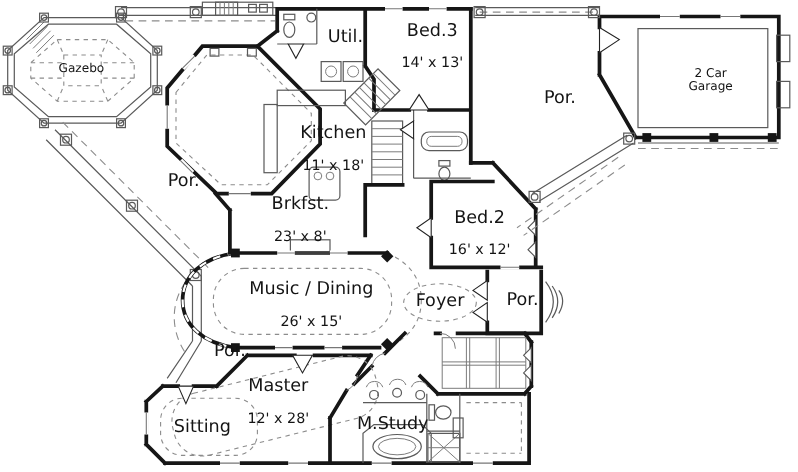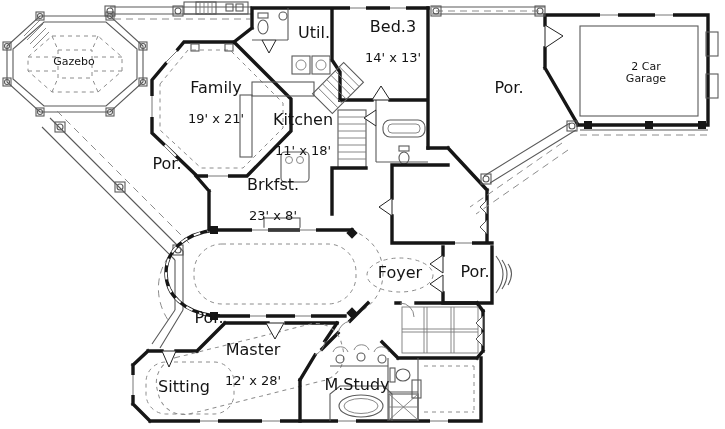--- a/index.html
+++ b/index.html
@@ -250,24 +250,20 @@
     <polygon class="leaf" points="176,351 162,351 169,367"></polygon>
     <polygon class="leaf" points="545,25 545,48 563,36"></polygon>
   </g>
 
 </svg>
 
 <div class="room" style="left:74px;top:62px">
   <div class="nm big">Gazebo</div>
 </div>
 
-<div class="room" style="left:216px;top:103px">
-  <div class="nm">Family</div>
-  <div class="dims">19' x 21'</div>
-</div>
 
 <div class="room" style="left:314px;top:33px">
   <div class="nm">Util.</div>
 </div>
 
 <div class="room" style="left:393px;top:42px">
   <div class="nm">Bed.3</div>
   <div class="dims">14' x 13'</div>
 </div>
 
@@ -287,21 +283,29 @@
 
 <div class="room" style="left:167px;top:164px">
   <div class="nm">Por.</div>
 </div>
 
 <div class="room" style="left:273px;top:200px">
   <div class="nm">Brkfst.</div>
   <div class="dims">23' x 8'</div>
 </div>
 
-
+<div class="room" style="left:436px;top:212px">
+  <div class="nm">Bed.2</div>
+  <div class="dims">16' x 12'</div>
+</div>
+
+<div class="room" style="left:283px;top:277px">
+  <div class="nm">Music / Dining</div>
+  <div class="dims">26' x 15'</div>
+</div>
 
 <div class="room" style="left:400px;top:273px">
   <div class="nm">Foyer</div>
 </div>
 
 <div class="room" style="left:475px;top:272px">
   <div class="nm">Por.</div>
 </div>
 
 <div class="room" style="left:209px;top:318px">

